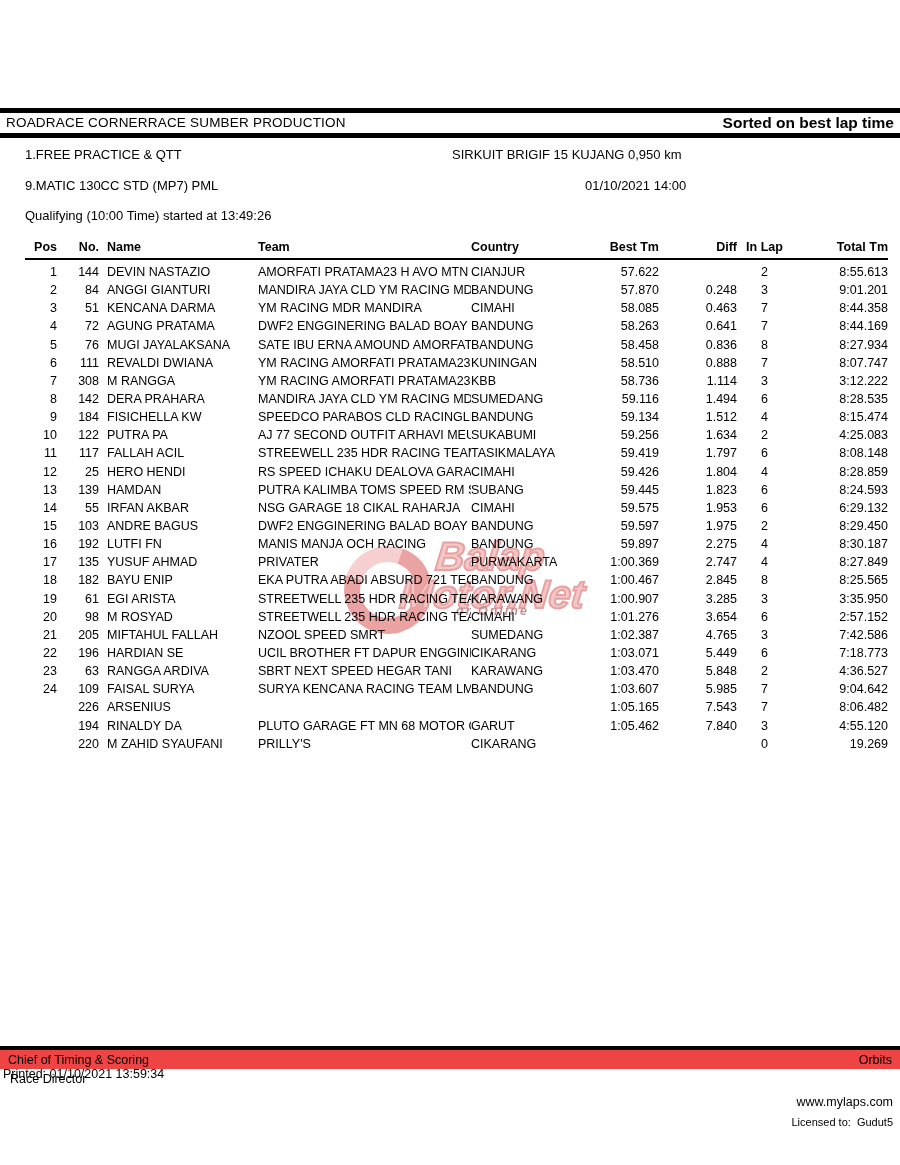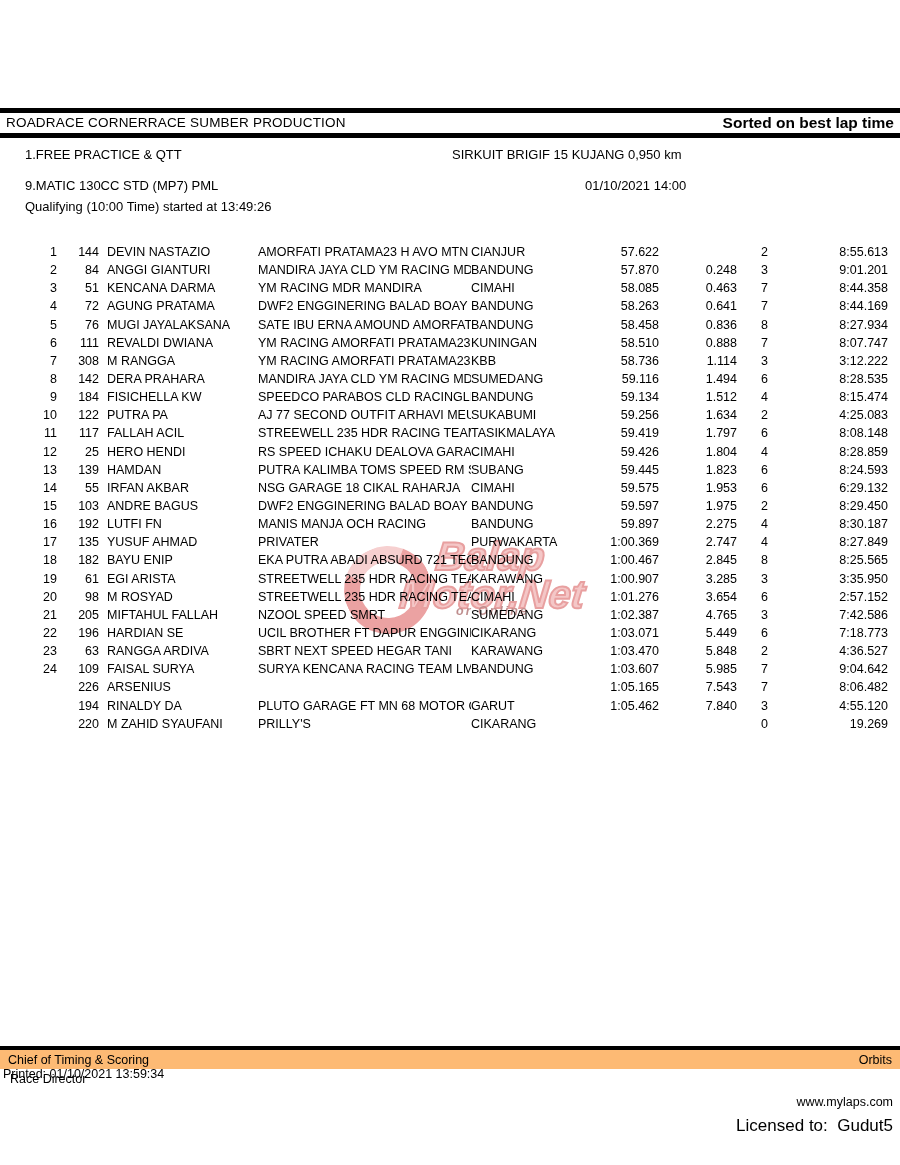--- a/index.html
+++ b/index.html
@@ -19,21 +19,21 @@
     display:flex; justify-content:space-between; align-items:center;gap:21px;
   }
   .masthead .title-left { font-size:13.5px; letter-spacing:0.2px; }
   .masthead .title-right { font-size:15.5px; font-weight:bold; }
 
   .abs { position:absolute; font-size:13px; }
   #session  { top:147px; left:25px; }
   #circuit  { top:147px; left:452px; }
   #klass    { top:178px; left:25px; }
   #datetime { top:178px; left:585px; }
-  #qualnote { top:199px; left:25px; }
+  #qualnote { top:208px; left:25px; }
 
   .results { position:absolute; left:25px; top:240px; width:863px; font-size:12.5px; z-index:2; }
   .grid-row { display:grid; grid-template-columns:32px 42px 8px 151px 213px 112px 76px 78px 55px 96px; }
   .thead { font-weight:bold; height:16px; line-height:15px; border-bottom:2px solid #000; padding-bottom:2px; }
   #rows { margin-top:3px; }
   .row { height:18.15px; line-height:18.15px; }
   .c { overflow:hidden; white-space:nowrap; }
   .c-pos   { text-align:right; }
   .c-no    { text-align:right; }
   .c-name  { text-align:left; }
@@ -50,27 +50,27 @@
   .wm-ring { position:absolute; left:6px; top:6px; width:56px; height:56px; border-radius:50%;
              border:16px solid #d94848; border-top-color:#efa3a3; transform:rotate(-25deg); }
   .wm-l1 { position:absolute; left:98px; top:-4px; font-size:40px; font-weight:bold; color:#eb9191;
            -webkit-text-stroke:2px #d24444; transform:skew(-6deg); line-height:1; }
   .wm-l2 { position:absolute; left:62px; top:34px; font-size:40px; font-weight:bold; color:#eb9191;
            -webkit-text-stroke:2px #d24444; transform:skew(-6deg); line-height:1; }
   .wm-tag { position:absolute; left:118px; top:64px; font-size:12.5px; font-weight:bold; color:#7f1d1d; letter-spacing:2px; }
 
   
   .gray-bar {
-    position:absolute; top:1050px; left:0; width:900px; height:19px; background:#fdba74;
+    position:absolute; top:1050px; left:0; width:900px; height:19px; background:#ef4444;
     display:flex; justify-content:space-between; align-items:center;
     padding:0 8px; box-sizing:border-box; font-size:12.5px;
   }
   #race-director { top:1072px; left:10px; font-size:12.5px; }
   #mylaps   { top:1095px; right:7px; font-size:12.5px; }
-  #licensed { top:1116px; right:7px; font-size:17px; white-space:pre;margin-left:48px; }
+  #licensed { top:1116px; right:7px; font-size:11px; white-space:pre;margin-left:48px; }
   #printed  { top:1067px; left:3px; font-size:12.5px; }
 </style>
 </head>
 <body>
 
 <div class="page">
 
   <div class="rule" id="rule1"></div>
 
   <div class="masthead">
@@ -87,20 +87,32 @@
   <div class="abs" id="qualnote">Qualifying (10:00 Time) started at 13:49:26</div>
 
   <div class="wm">
     <div class="wm-ring"></div>
     <div class="wm-l1">Balap</div>
     <div class="wm-l2">Motor.Net</div>
     <div class="wm-tag">or Online</div>
   </div>
 
   <div class="results">
+    <div class="grid-row thead">
+      <span class="c c-pos">Pos</span>
+      <span class="c c-no">No.</span>
+      <span class="c"></span>
+      <span class="c c-name">Name</span>
+      <span class="c c-team">Team</span>
+      <span class="c c-country">Country</span>
+      <span class="c c-best">Best Tm</span>
+      <span class="c c-diff">Diff</span>
+      <span class="c c-inlap">In Lap</span>
+      <span class="c c-total">Total Tm</span>
+    </div>
     <div id="rows">
         <div class="grid-row row">
           <span class="c c-pos">1</span>
           <span class="c c-no">144</span>
           <span class="c c-spacer"></span>
           <span class="c c-name">DEVIN NASTAZIO</span>
           <span class="c c-team">AMORFATI PRATAMA23 H AVO MTN</span>
           <span class="c c-country">CIANJUR</span>
           <span class="c c-best">57.622</span>
           <span class="c c-diff"></span>

